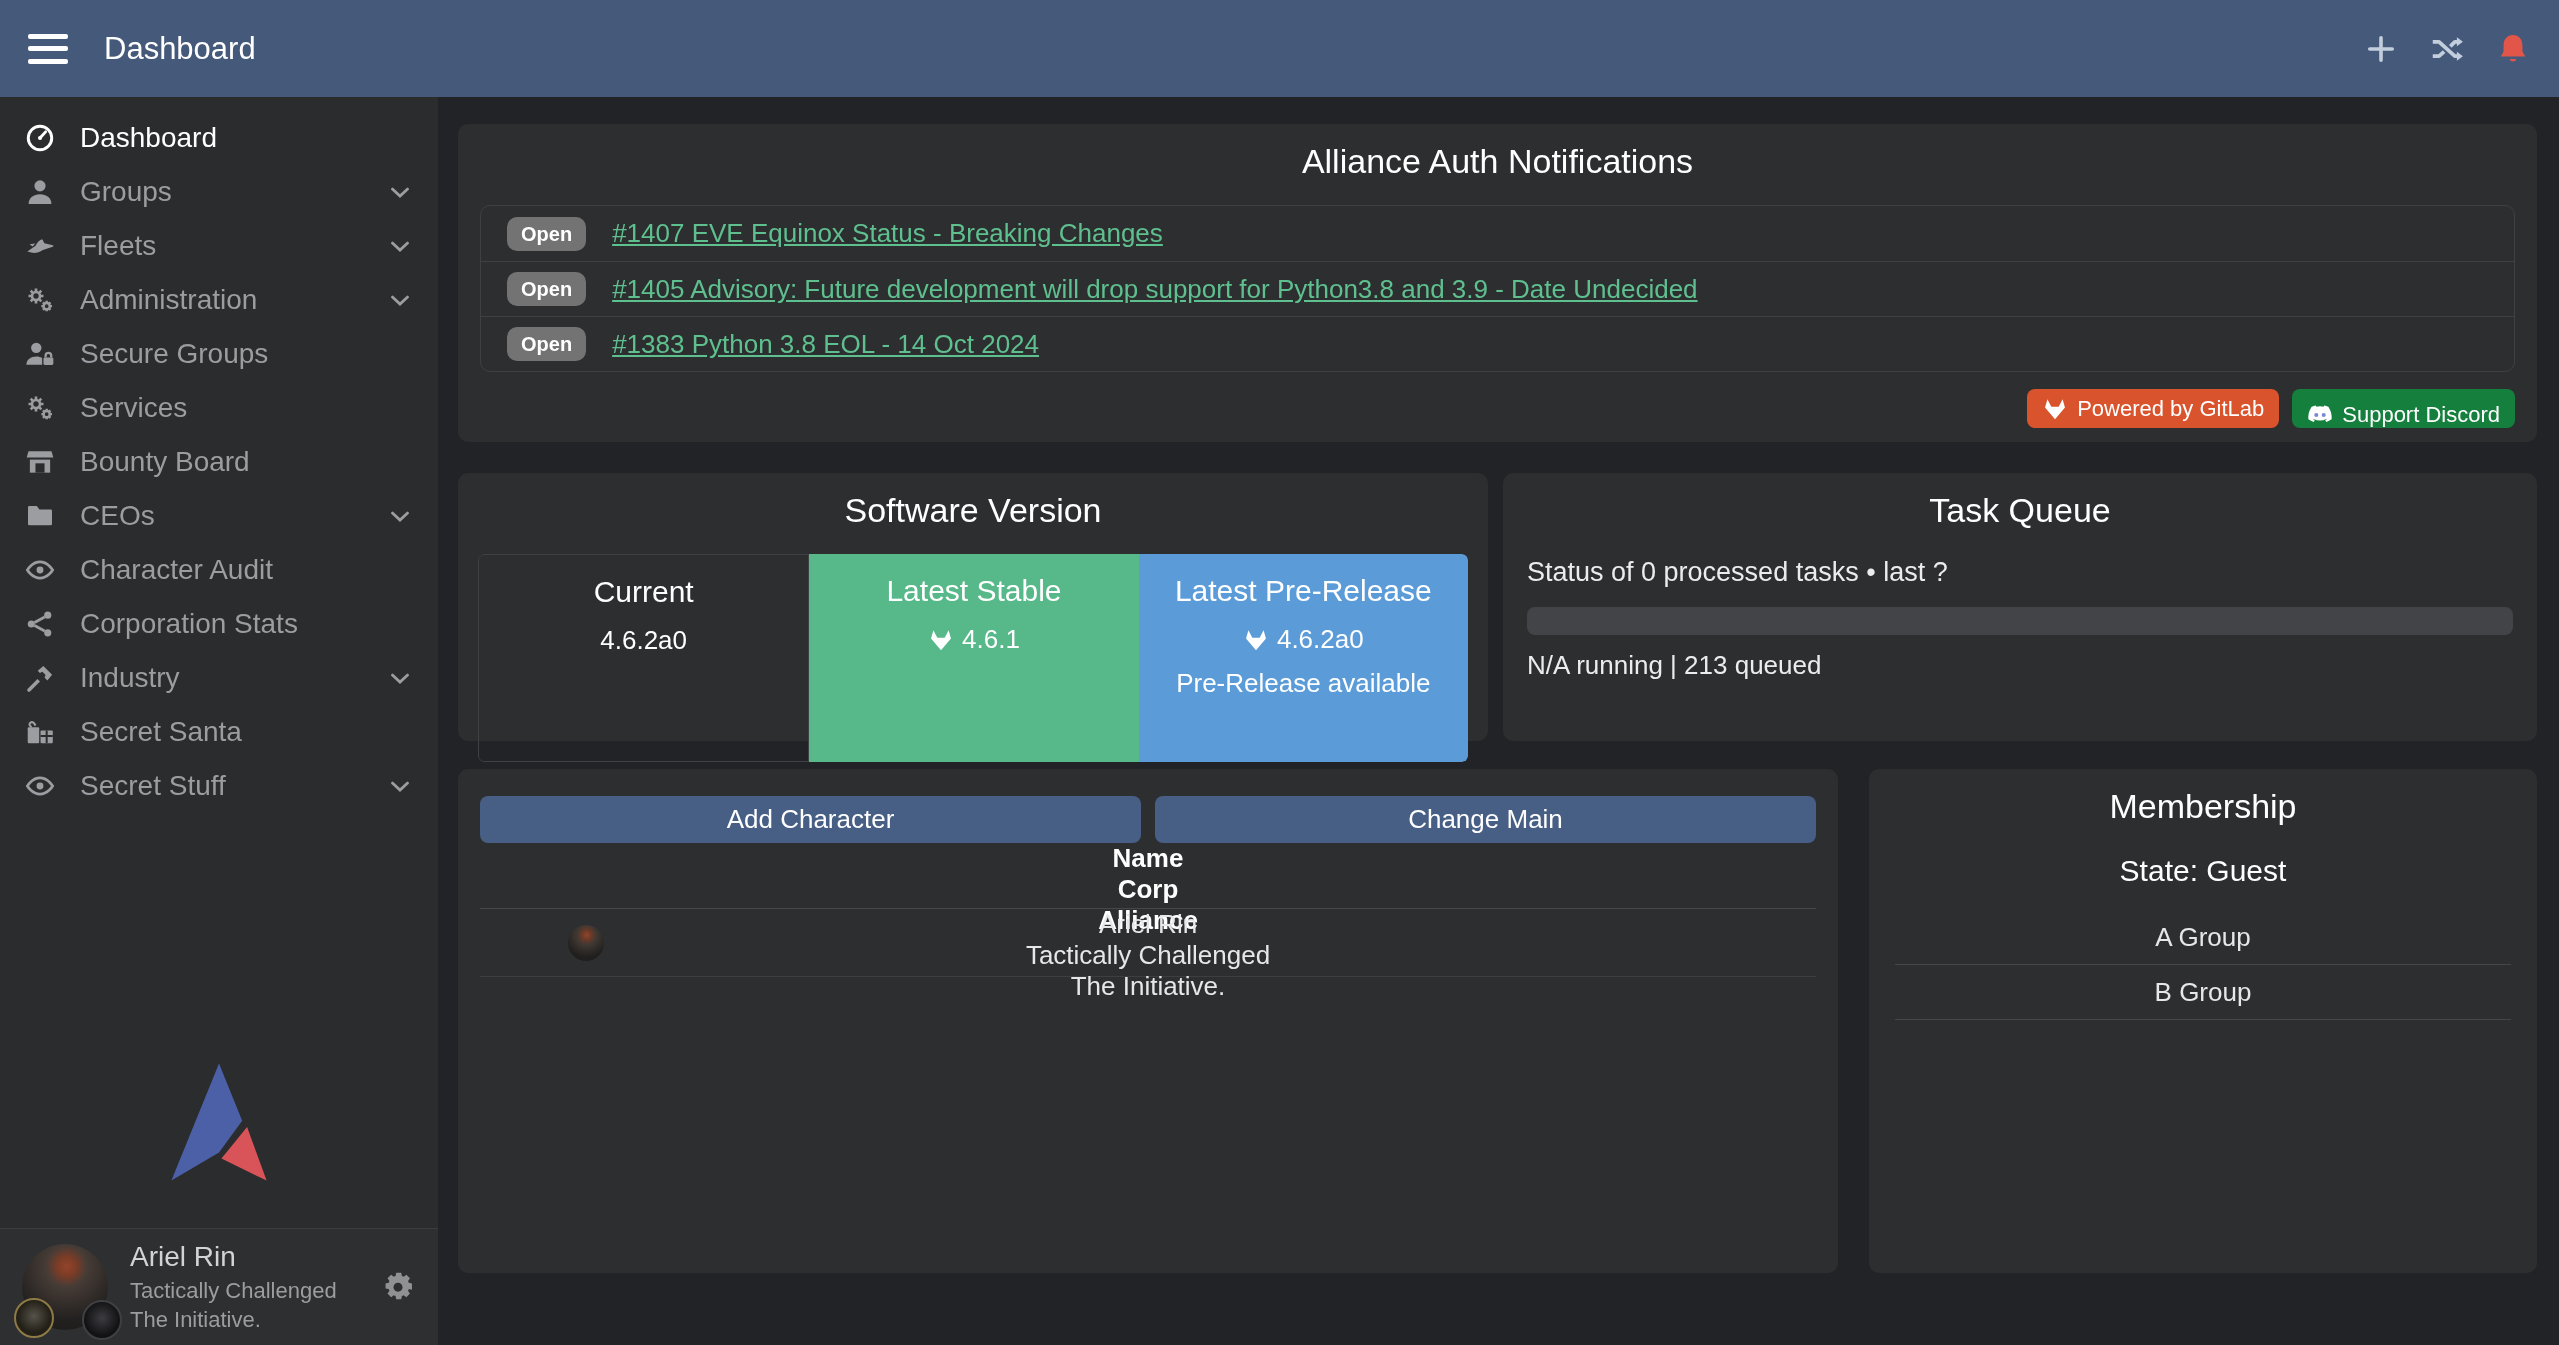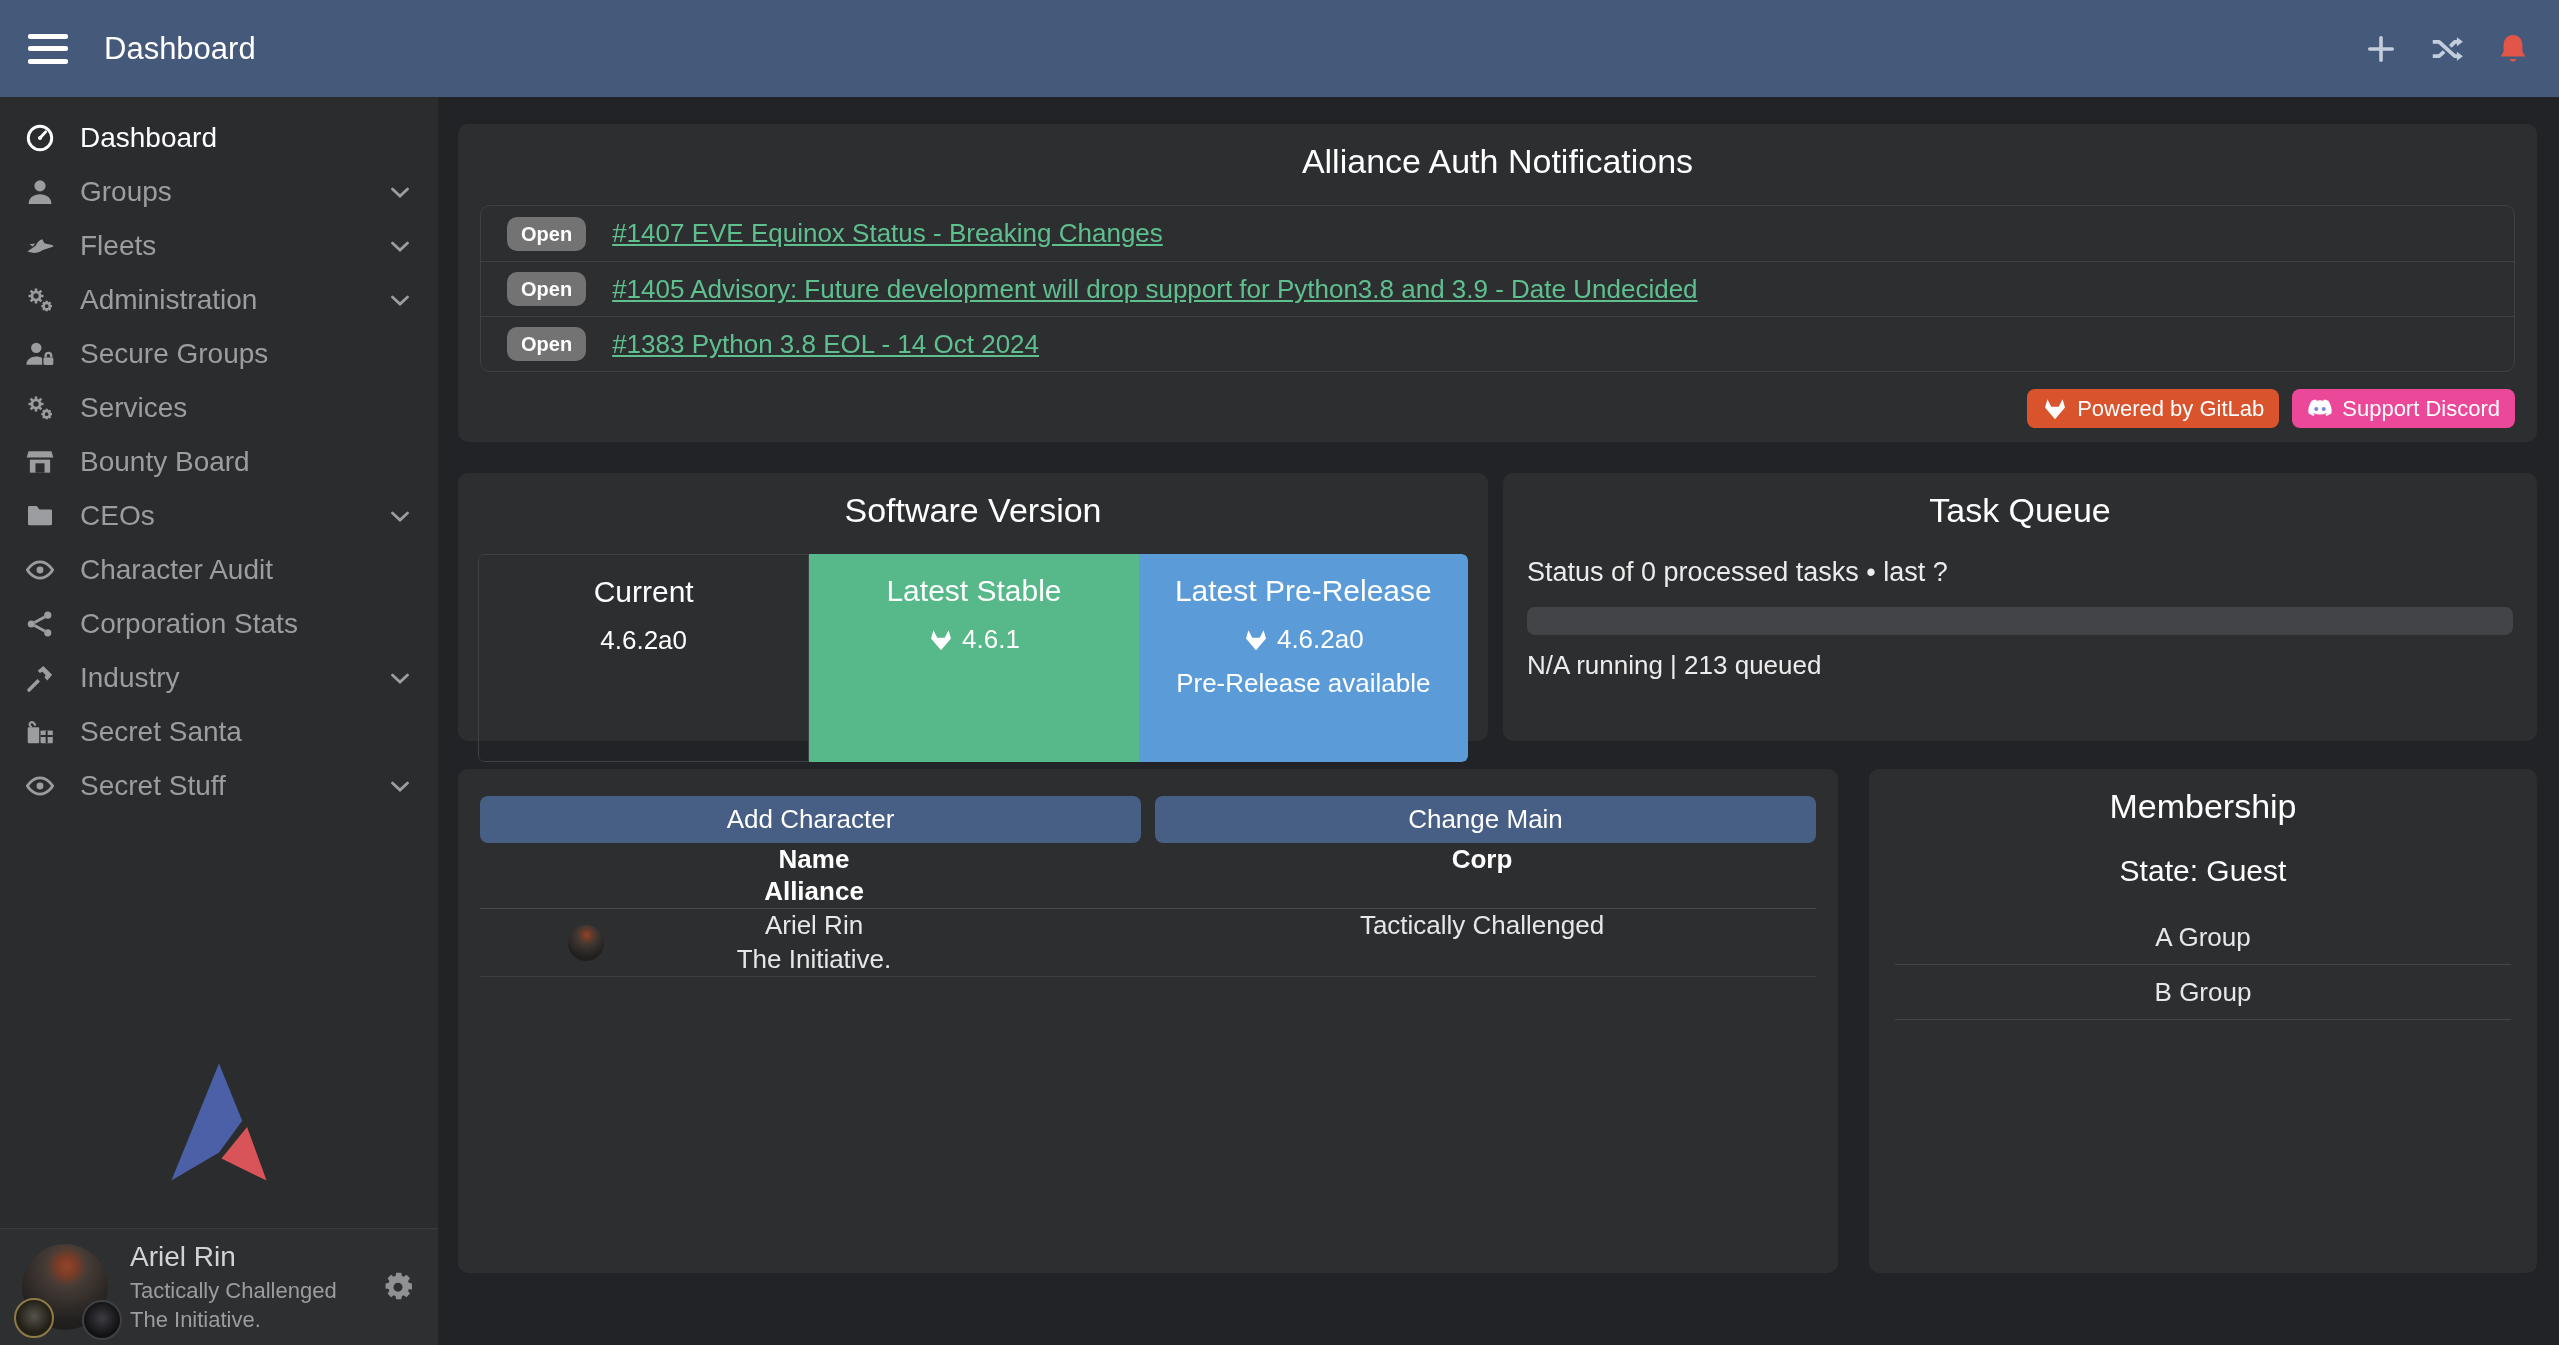--- a/index.html
+++ b/index.html
@@ -58,21 +58,21 @@
   .nlist { margin:24px 22px 0; border:1px solid #3e4043; border-radius:10px; }
   .nrow { height:55px; display:flex; align-items:center; padding:0 26px; }
   .nrow + .nrow { border-top:1px solid #3e4043; }
   .open-badge { background:#737373; color:#ffffff; font-size:20px; font-weight:bold;
                 padding:7px 14px; border-radius:10px; margin-right:26px; line-height:1; }
   .nlink { color:#5fc08f; font-size:26px; text-decoration:underline; cursor:pointer; }
   .shields { margin-top:17px; display:flex; justify-content:flex-end; gap:13px; padding-right:22px; }
   .shield { display:inline-flex; align-items:center; gap:9px; height:39px; border-radius:8px;
             padding:0 15px; color:#ffffff; font-size:22px; font-weight:normal; cursor:pointer; }
   .shield.gitlab { background:#d9532c; }
-  .shield.discord { background:#ec4899; }
+  .shield.discord { background:#15803d;align-items:flex-end; }
   .shield svg { width:26px; height:26px; }
 
   
   .sv-row { display:flex; margin:24px 20px 0; height:208px; border-radius:6px; overflow:hidden; }
   .sv-cell { flex:1; text-align:center; padding-top:20px; color:#ffffff; }
   .sv-cell .ctitle { font-size:30px; }
   .sv-cell .cver { font-size:26px; margin-top:16px; display:flex; align-items:center; justify-content:center; gap:8px; }
   .sv-cell .cver svg { width:26px; height:26px; }
   .sv-cell .cnote { font-size:26px; margin-top:13px; }
   .sv-current { background:transparent; border:1px solid #3e4043; border-radius:6px 0 0 6px; }
@@ -84,21 +84,21 @@
   .tq-status { margin-top:27px; color:#ececec; font-size:27px; }
   .tq-bar { margin-top:19px; height:28px; background:#434447; border-radius:8px; overflow:hidden; }
   .tq-fill { height:100%; width:0%; background:#57b98a; }
   .tq-queue { margin-top:15px; color:#ececec; font-size:26px; }
 
   
   .btn-row { display:flex; gap:14px; margin:27px 22px 0; }
   .btn { flex:1; height:47px; background:#475e85; border-radius:8px; color:#ffffff; font-size:26px;
          display:flex; align-items:center; justify-content:center; cursor:pointer; border:none; }
   .ctable { margin:0 22px; }
-  .crow { display:grid; grid-template-columns:1fr 1fr; align-items:center; }
+  .crow { display:grid; grid-template-columns:1fr; align-items:center; }
   .crow.head { height:66px; border-bottom:1px solid #47484a; }
   .crow.head > div { text-align:center; color:#ffffff; font-size:26px; font-weight:bold; }
   .crow.data { height:68px; border-bottom:1px solid #3d3e40; position:relative; }
   .crow.data > div { text-align:center; color:#e6e7e8; font-size:26px; }
   .tavatar { position:absolute; left:88px; top:16px; width:36px; height:36px; border-radius:50%;
       background: radial-gradient(circle at 52% 28%, #8d4630 0%, #6e3a26 14%, #413833 30%, #201f1e 70%); }
 
   
   .mstate { text-align:center; color:#ffffff; font-size:30px; margin-top:28px; }
   .glist { margin:22px 26px 0; }

